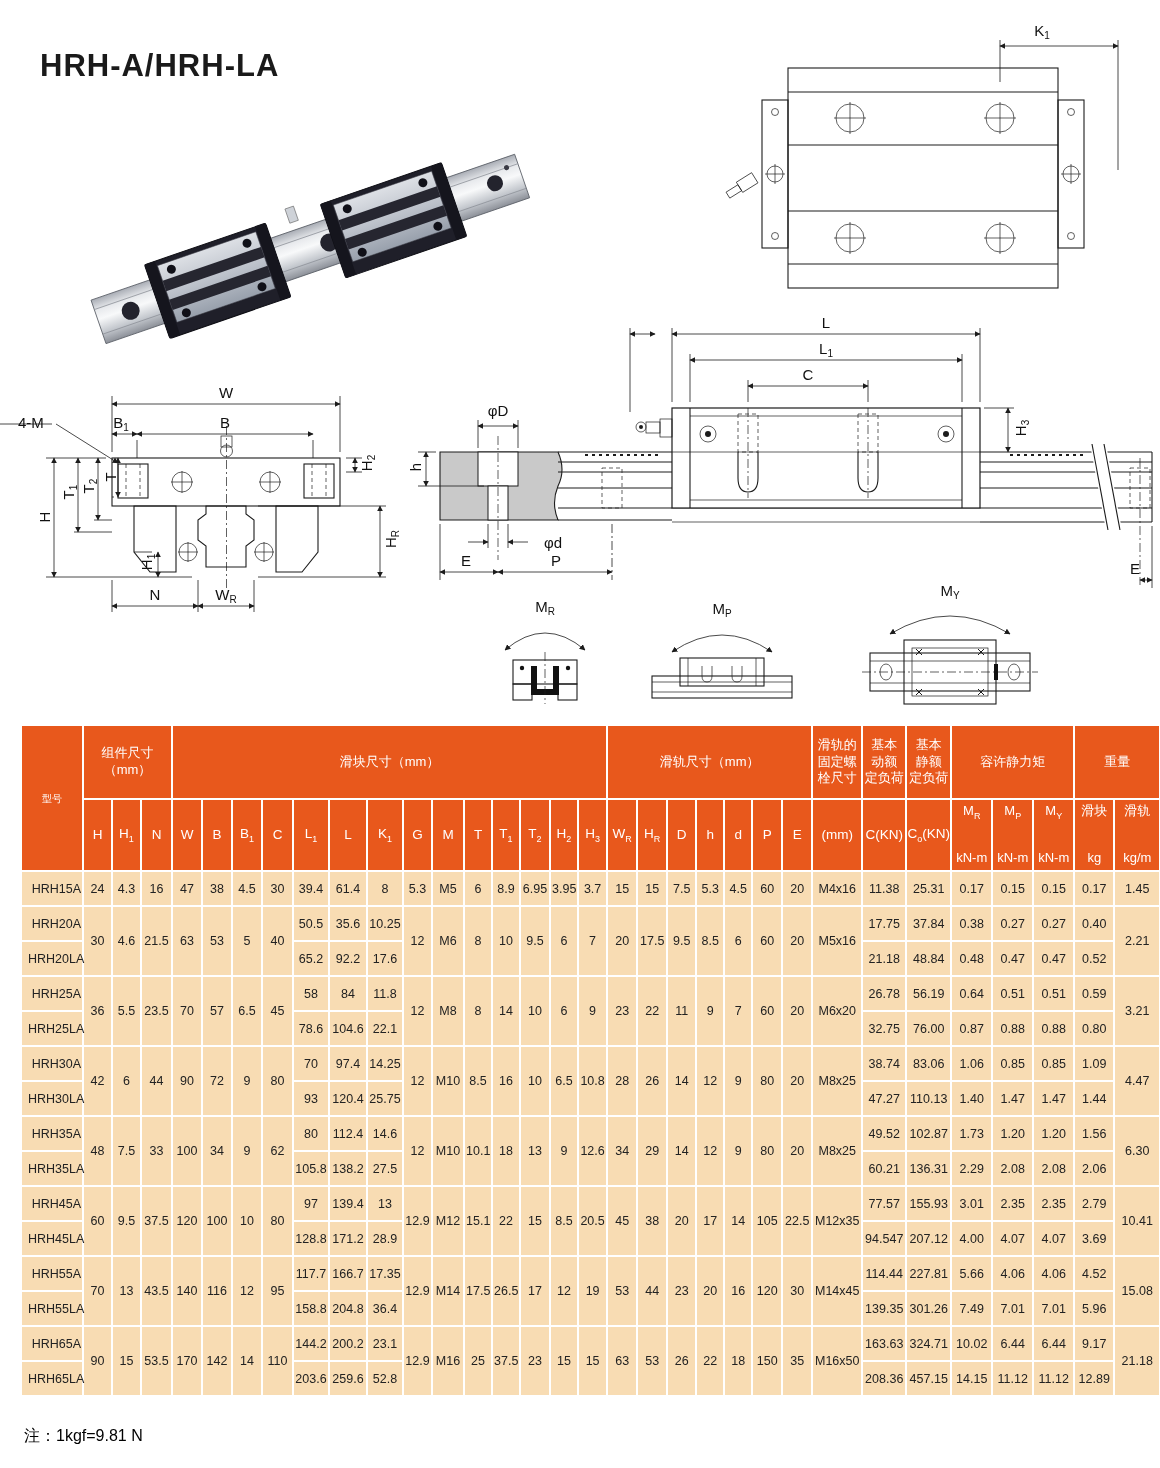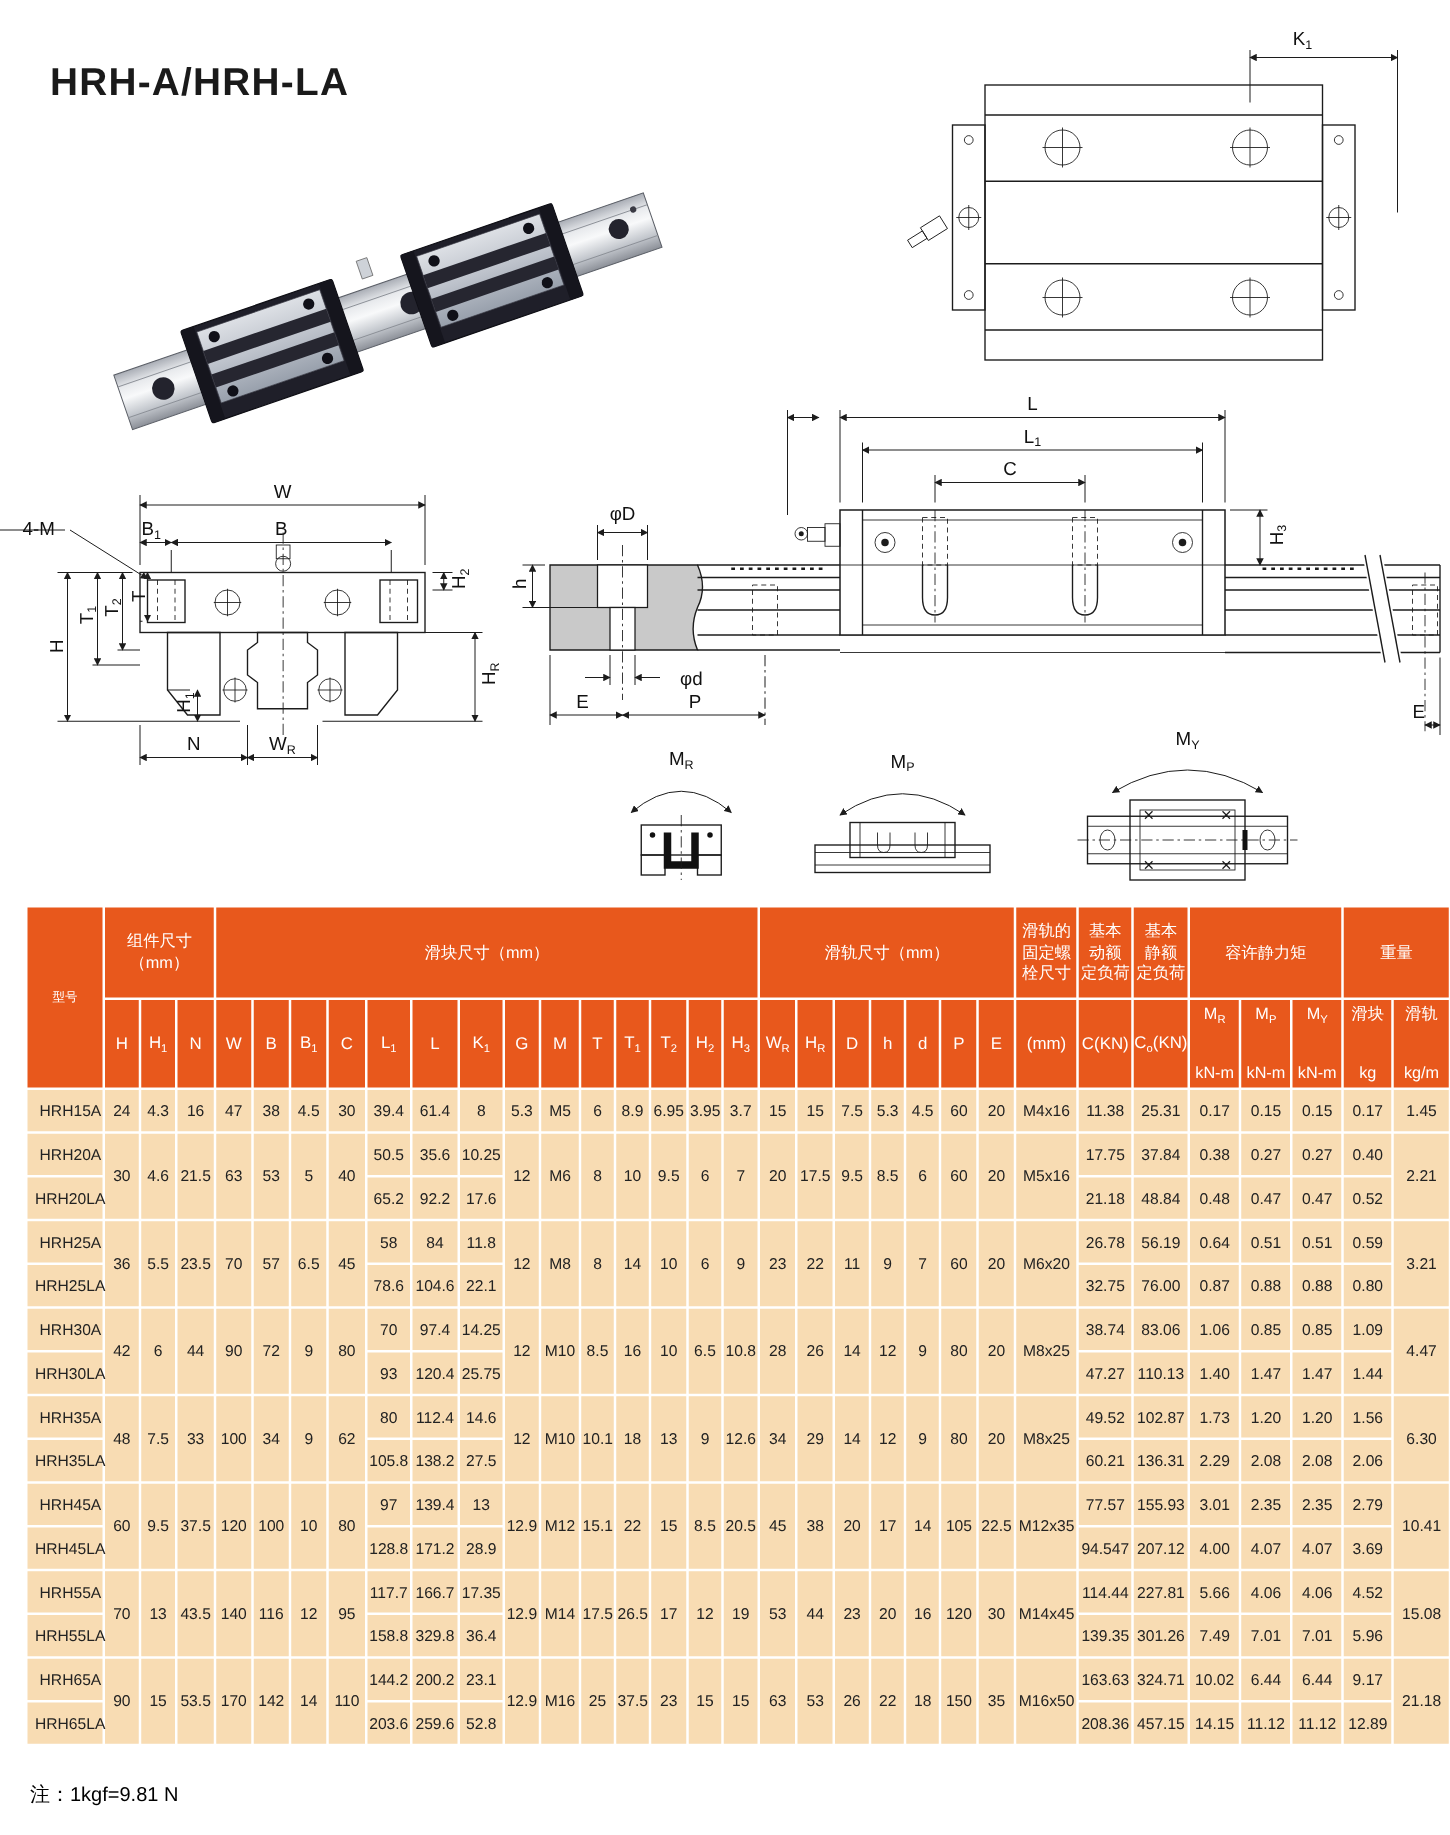--- a/index.html
+++ b/index.html
@@ -782,21 +782,21 @@
           <td rowspan="1">227.81</td>
           <td rowspan="1">5.66</td>
           <td rowspan="1">4.06</td>
           <td rowspan="1">4.06</td>
           <td rowspan="1">4.52</td>
           <td rowspan="2">15.08</td>
         </tr>
         <tr>
           <td rowspan="1" class="mcell">HRH55LA</td>
           <td rowspan="1">158.8</td>
-          <td rowspan="1">329.8</td>
+          <td rowspan="1">204.8</td>
           <td rowspan="1">36.4</td>
           <td rowspan="1">139.35</td>
           <td rowspan="1">301.26</td>
           <td rowspan="1">7.49</td>
           <td rowspan="1">7.01</td>
           <td rowspan="1">7.01</td>
           <td rowspan="1">5.96</td>
         </tr>
         <tr>
           <td rowspan="1" class="mcell">HRH65A</td>

